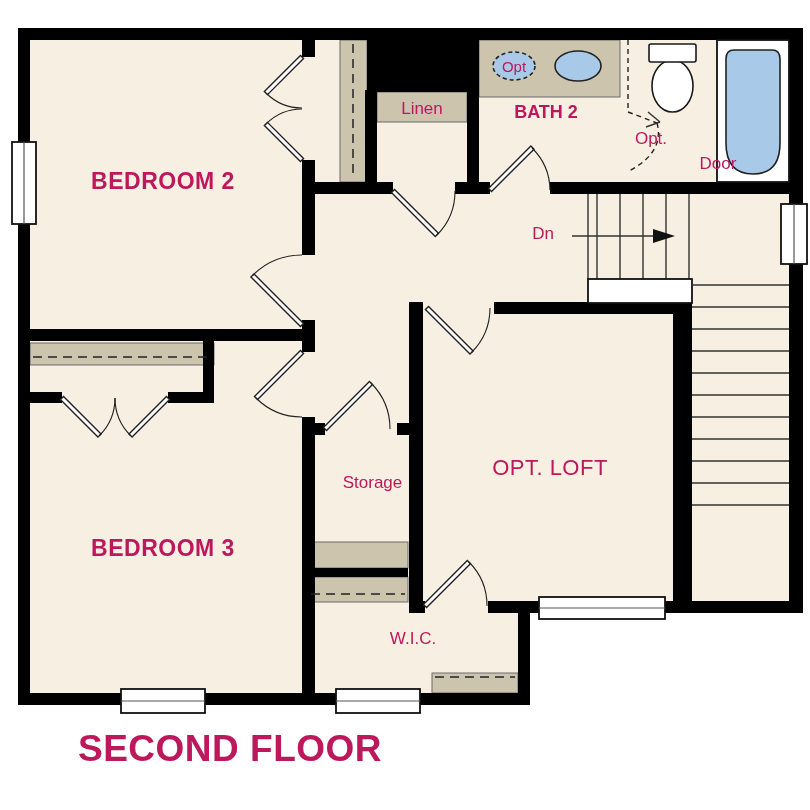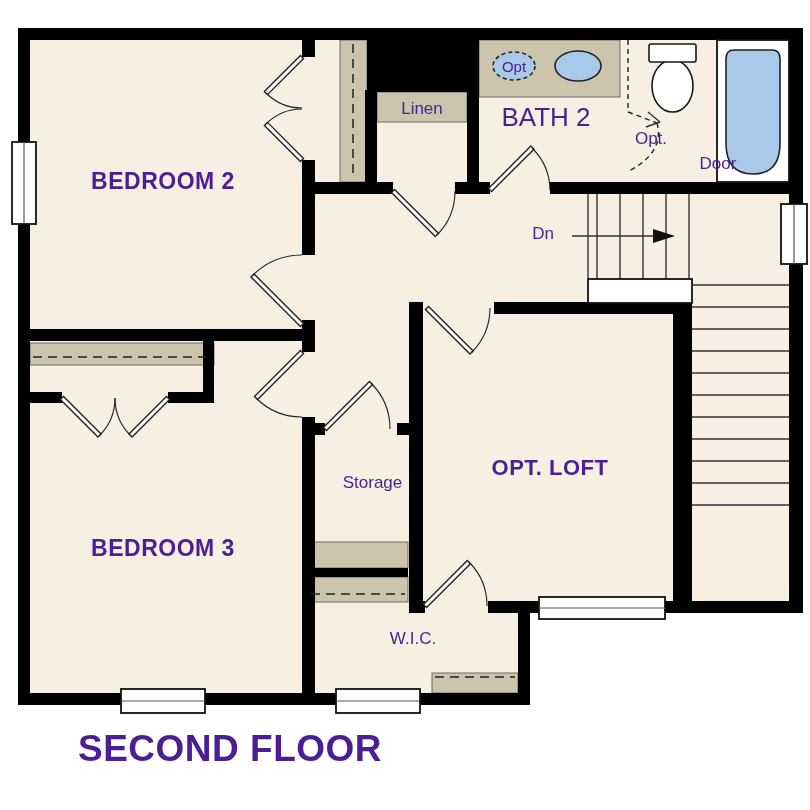--- a/index.html
+++ b/index.html
@@ -13,24 +13,24 @@
   .f-white{fill:#ffffff;stroke:#111;stroke-width:1.8;}
   .f-blue{fill:var(--fixture,#a9c9e9);stroke:#222;stroke-width:1.6;}
   .fixture{fill:#ffffff;stroke:#1a1a1a;stroke-width:1.6;}
   .ln{stroke:#333;stroke-width:1.4;fill:none;}
   .ln-thin{stroke:#555;stroke-width:1.2;fill:none;}
   .dash{stroke:#222;stroke-width:1.5;fill:none;stroke-dasharray:9 6;}
   .dash-s{stroke:#222;stroke-width:1.4;fill:none;stroke-dasharray:5 4;}
   .leaf{fill:#fff;stroke:#222;stroke-width:1.4;}
   .arc{stroke:#222;stroke-width:1.1;fill:none;}
   
-  .lbl{position:absolute;color:#4c1d95;text-align:center;white-space:nowrap;}
+  .lbl{position:absolute;color:#be185d;text-align:center;white-space:nowrap;}
   .room{font-weight:bold;font-size:23px;letter-spacing:.5px;}
-  .sub{font-weight:bold;font-size:22px;letter-spacing:.5px;}
-  .bath{font-weight:normal;font-size:26px;}
+  .sub{font-weight:normal;font-size:22px;letter-spacing:.5px;}
+  .bath{font-weight:bold;font-size:18px;}
   .small{font-size:17px;}
   .tiny{font-size:15px;}
   .title{font-weight:bold;font-size:37px;letter-spacing:.5px;text-align:center;}
 </style>
 </head>
 <body>
 
 <div class="canvas">
   <svg width="810" height="810" viewBox="0 0 810 810">
 

